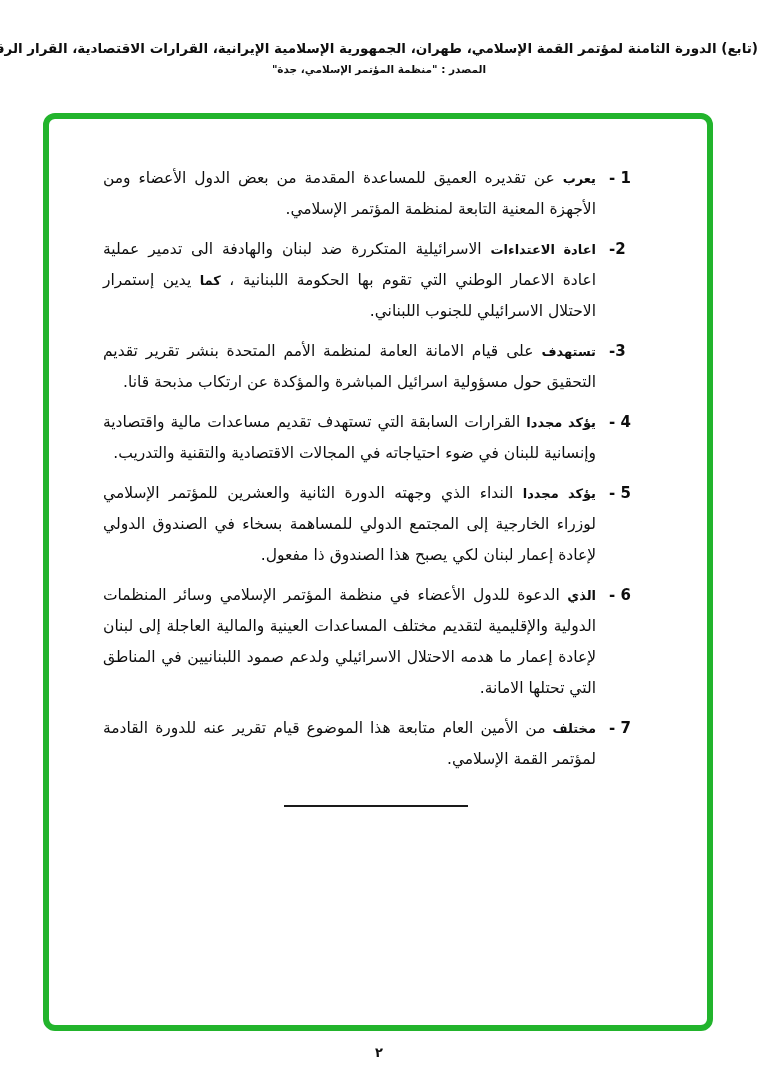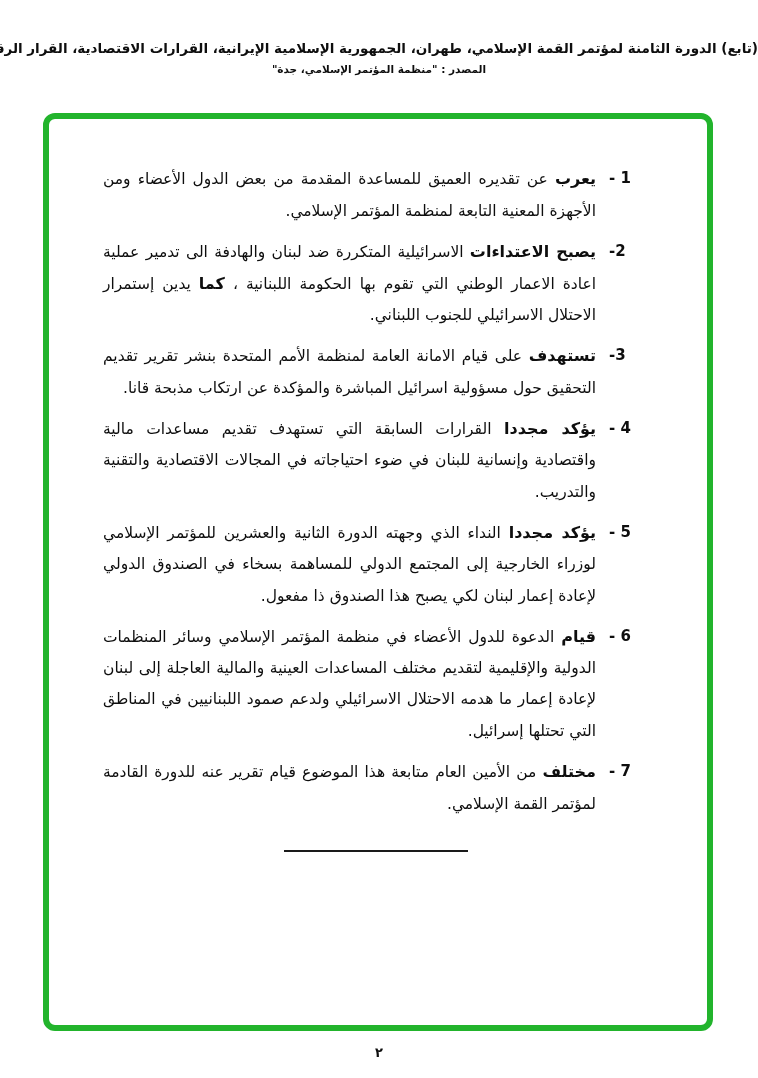--- a/index.html
+++ b/index.html
@@ -67,21 +67,21 @@
   }
   .item-body {
     flex: 1 1 auto;
     font-size: 15.5px;
     line-height: 31px;
     text-align: justify;
     text-align-last: right;
   }
   .item-body b {
     font-weight: 700;
-    font-size: 16px;
+    font-size: 13px;
   }
   
   .divider {
     width: 184px;
     height: 2px;
     background: #1a1a1a;
     margin: 30px auto 0 auto;
   }
   
   .page-number {
@@ -107,41 +107,41 @@
   <div class="frame">
     <div class="frame-content">
 
       <div class="item">
         <div class="item-marker">1 -</div>
         <div class="item-body"><b>يعرب</b><span> عن تقديره العميق للمساعدة المقدمة من بعض الدول الأعضاء ومن الأجهزة المعنية التابعة لمنظمة المؤتمر الإسلامي.</span><b></b><span></span></div>
       </div>
 
       <div class="item">
         <div class="item-marker">2-</div>
-        <div class="item-body"><b>يصبح الاعتداءات</b><span> الاسرائيلية المتكررة ضد لبنان والهادفة الى تدمير عملية اعادة الاعمار الوطني التي تقوم بها الحكومة اللبنانية ، </span><b>كما</b><span> يدين إستمرار الاحتلال الاسرائيلي للجنوب اللبناني.</span></div>
+        <div class="item-body"><b>اعادة الاعتداءات</b><span> الاسرائيلية المتكررة ضد لبنان والهادفة الى تدمير عملية اعادة الاعمار الوطني التي تقوم بها الحكومة اللبنانية ، </span><b>كما</b><span> يدين إستمرار الاحتلال الاسرائيلي للجنوب اللبناني.</span></div>
       </div>
 
       <div class="item">
         <div class="item-marker">3-</div>
         <div class="item-body"><b>تستهدف</b><span> على قيام الامانة العامة لمنظمة الأمم المتحدة بنشر تقرير تقديم التحقيق حول مسؤولية اسرائيل المباشرة والمؤكدة عن ارتكاب مذبحة قانا.</span><b></b><span></span></div>
       </div>
 
       <div class="item">
         <div class="item-marker">4 -</div>
         <div class="item-body"><b>يؤكد مجددا</b><span> القرارات السابقة التي تستهدف تقديم مساعدات مالية واقتصادية وإنسانية للبنان في ضوء احتياجاته في المجالات الاقتصادية والتقنية والتدريب.</span><b></b><span></span></div>
       </div>
 
       <div class="item">
         <div class="item-marker">5 -</div>
         <div class="item-body"><b>يؤكد مجددا</b><span> النداء الذي وجهته الدورة الثانية والعشرين للمؤتمر الإسلامي لوزراء الخارجية إلى المجتمع الدولي للمساهمة بسخاء في الصندوق الدولي لإعادة إعمار لبنان لكي يصبح هذا الصندوق ذا مفعول.</span><b></b><span></span></div>
       </div>
 
       <div class="item">
         <div class="item-marker">6 -</div>
-        <div class="item-body"><b>قيام</b><span> الدعوة للدول الأعضاء في منظمة المؤتمر الإسلامي وسائر المنظمات الدولية والإقليمية لتقديم مختلف المساعدات العينية والمالية العاجلة إلى لبنان لإعادة إعمار ما هدمه الاحتلال الاسرائيلي ولدعم صمود اللبنانيين في المناطق التي تحتلها إسرائيل.</span><b></b><span></span></div>
+        <div class="item-body"><b>الذي</b><span> الدعوة للدول الأعضاء في منظمة المؤتمر الإسلامي وسائر المنظمات الدولية والإقليمية لتقديم مختلف المساعدات العينية والمالية العاجلة إلى لبنان لإعادة إعمار ما هدمه الاحتلال الاسرائيلي ولدعم صمود اللبنانيين في المناطق التي تحتلها الامانة.</span><b></b><span></span></div>
       </div>
 
       <div class="item">
         <div class="item-marker">7 -</div>
         <div class="item-body"><b>مختلف</b><span> من الأمين العام متابعة هذا الموضوع قيام تقرير عنه للدورة القادمة لمؤتمر القمة الإسلامي.</span><b></b><span></span></div>
       </div>
 
       <div class="divider"></div>
 
     </div>

